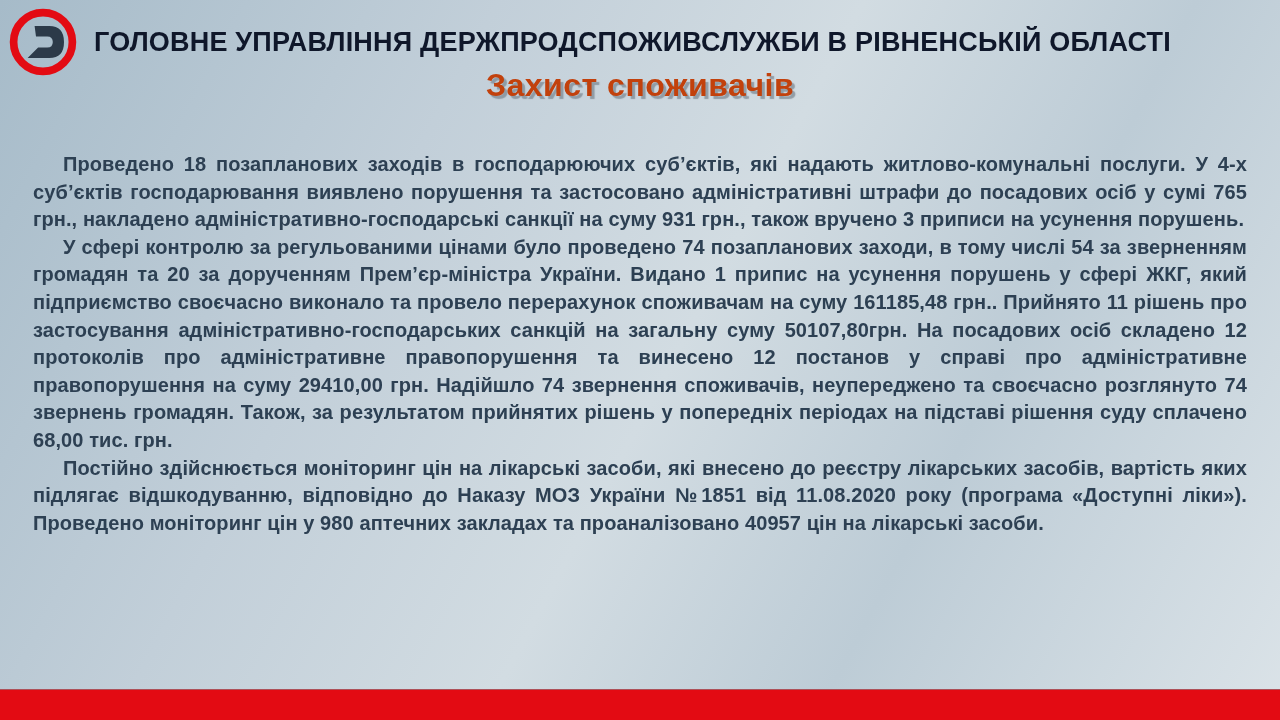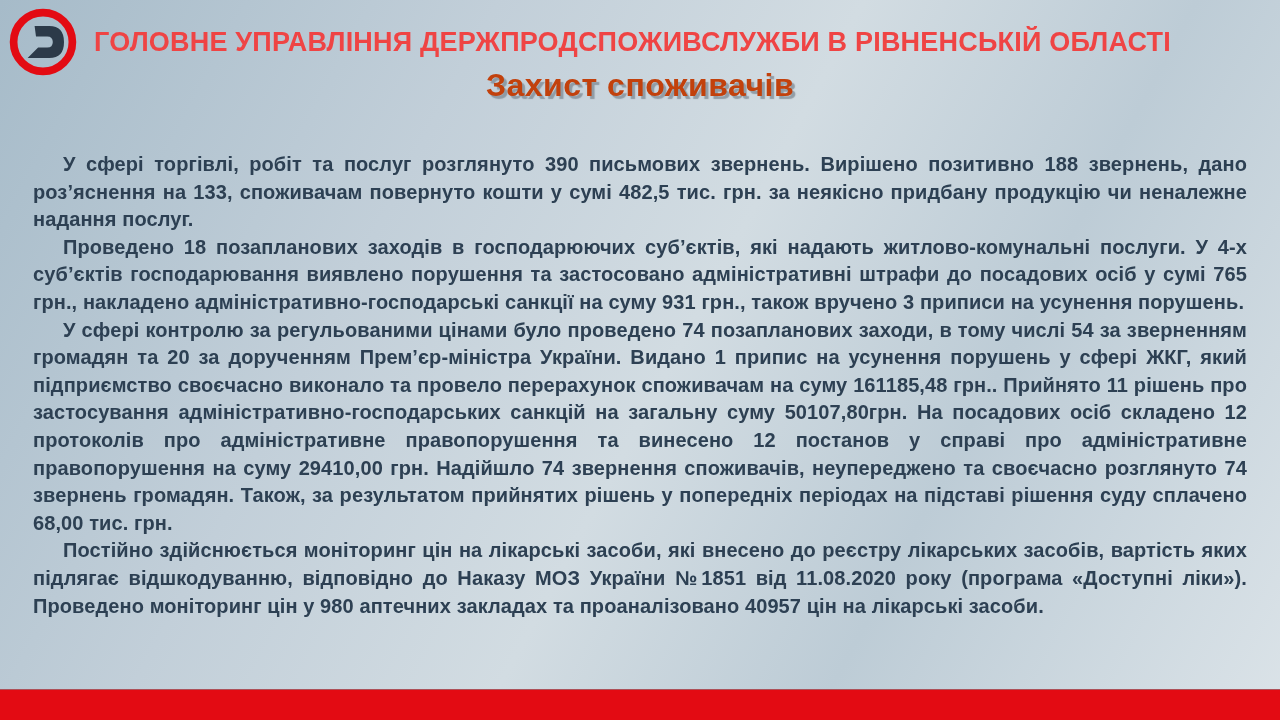--- a/index.html
+++ b/index.html
@@ -15,21 +15,21 @@
   .slide { position: absolute; inset: 0; }
 
   .logo {
     position: absolute; left: 8px; top: 7px;
     width: 70px; height: 70px;
   }
 
   .title {
     position: absolute; left: 94px; top: 27px; width: 1180px;
     font-size: 27px; font-weight: bold;
-    color: #ef4444; letter-spacing: 0.2px;
+    color: #0f172a; letter-spacing: 0.2px;
     white-space: nowrap;
   }
 
   .subtitle {
     position: absolute; top: 67px; left: 0; width: 100%;
     text-align: center;
     font-size: 32px; font-weight: bold;
     color: #c2410c;
     text-shadow: 3px 3px 1px rgba(120, 131, 141, 0.7);
     letter-spacing: 0.5px;
@@ -62,21 +62,20 @@
       <circle cx="50" cy="50" r="42" fill="none" stroke="#e30b13" stroke-width="11"></circle>
       <path d="M38 27 h21 q21 0 21 23 t-21 23 h-31 l15 -15 h13 q8 0 8 -8 t-8 -8 h-16 z" fill="#2c3a49"></path>
     </svg>
   </div>
 
   <div class="title">ГОЛОВНЕ УПРАВЛІННЯ ДЕРЖПРОДСПОЖИВСЛУЖБИ В РІВНЕНСЬКІЙ ОБЛАСТІ</div>
 
   <div class="subtitle">Захист споживачів</div>
 
   <div class="content">
-    <p>У сфері торгівлі, робіт та послуг розглянуто 390 письмових звернень. Вирішено позитивно 188 звернень, дано роз’яснення на 133, споживачам повернуто кошти у сумі 482,5 тис. грн. за неякісно придбану продукцію чи неналежне надання послуг.</p>
     <p>Проведено 18 позапланових заходів в господарюючих суб’єктів, які надають житлово-комунальні послуги. У 4-х суб’єктів господарювання виявлено порушення та застосовано адміністративні штрафи до посадових осіб у сумі 765 грн., накладено адміністративно-господарські санкції на суму 931 грн., також вручено 3 приписи на усунення порушень.</p>
     <p>У сфері контролю за регульованими цінами було проведено 74 позапланових заходи, в тому числі 54 за зверненням громадян та 20 за дорученням Прем’єр-міністра України. Видано 1 припис на усунення порушень у сфері ЖКГ, який підприємство своєчасно виконало та провело перерахунок споживачам на суму 161185,48 грн.. Прийнято 11 рішень про застосування адміністративно-господарських санкцій на загальну суму 50107,80грн. На посадових осіб складено 12 протоколів про адміністративне правопорушення та винесено 12 постанов у справі про адміністративне правопорушення на суму 29410,00 грн. Надійшло 74 звернення споживачів, неупереджено та своєчасно розглянуто 74 звернень громадян. Також, за результатом прийнятих рішень у попередніх періодах на підставі рішення суду сплачено 68,00 тис. грн.</p>
     <p>Постійно здійснюється моніторинг цін на лікарські засоби, які внесено до реєстру лікарських засобів, вартість яких підлягає відшкодуванню, відповідно до Наказу МОЗ України №1851 від 11.08.2020 року (програма «Доступні ліки»). Проведено моніторинг цін у 980 аптечних закладах та проаналізовано 40957 цін на лікарські засоби.</p>
   </div>
 
   <div class="footer-stripe"></div>
 
 </div>
 
 </body></html>

